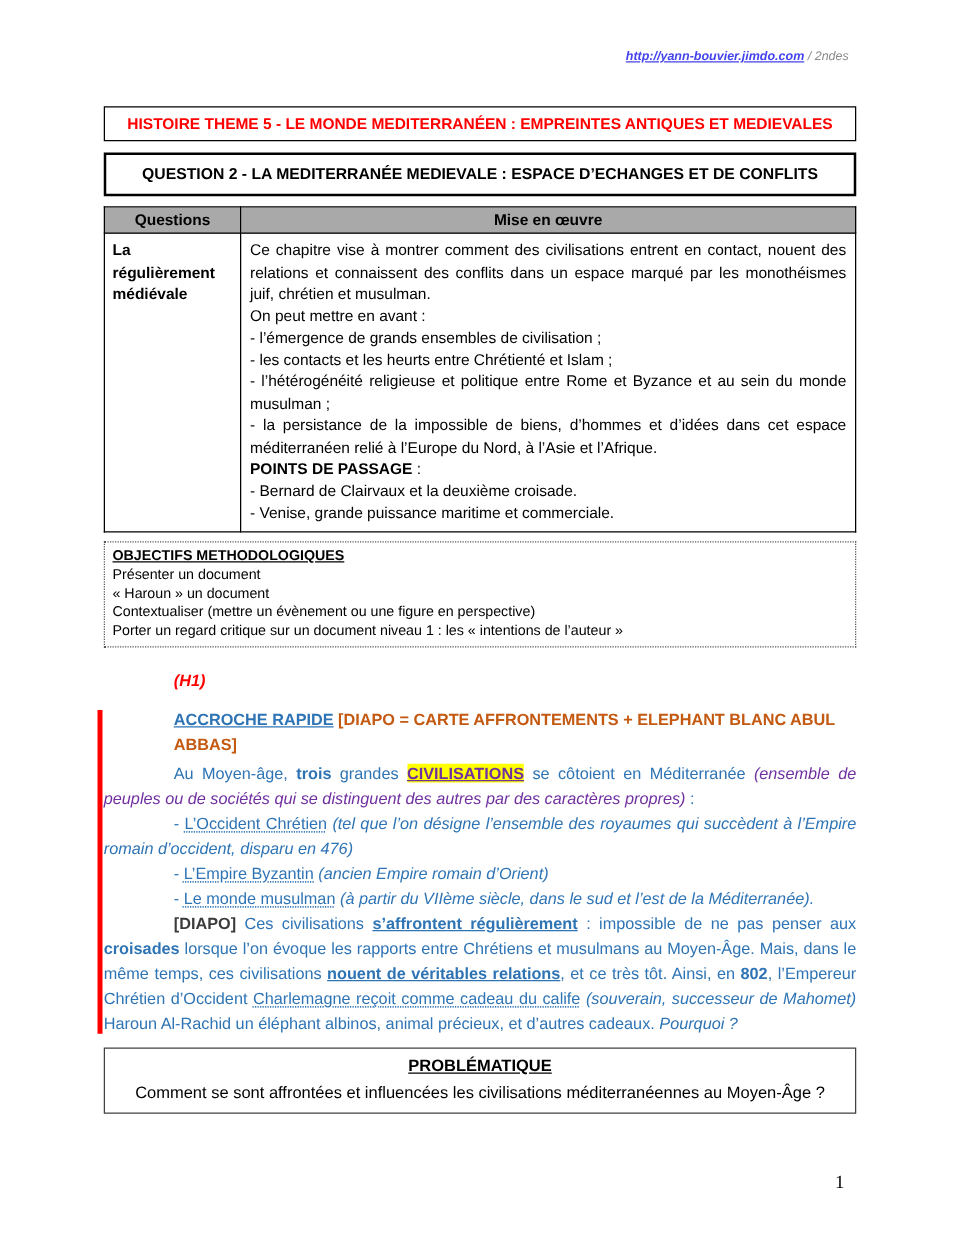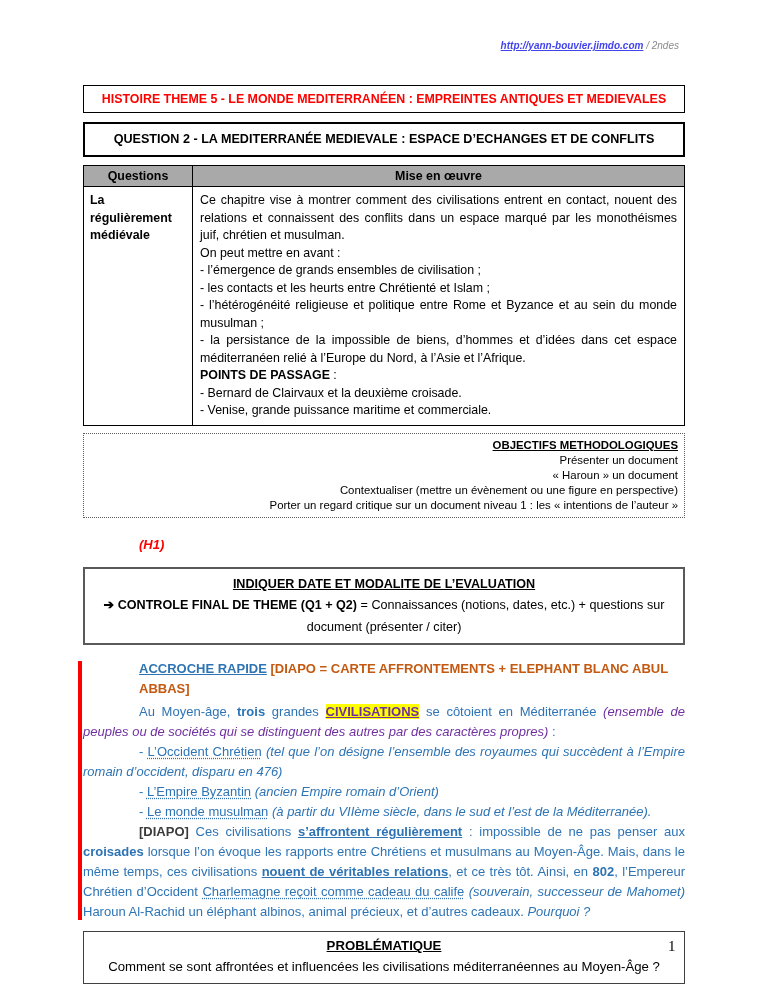--- a/index.html
+++ b/index.html
@@ -22,21 +22,21 @@
   
   .course-table{margin-top:8px;border-collapse:collapse;width:602px;font-size:12.4px;}
   .course-table th,.course-table td{border:1.4px solid #000;vertical-align:top;}
   .course-table th{background:var(--header_gray);font-weight:bold;text-align:center;padding:3px 4px;font-size:12.4px;}
   .col1{width:100px;}
   .rowtitle{font-weight:bold;padding:5px 6px;text-align:justify;line-height:17.5px;}
   .rowcontent{padding:5px 7px;line-height:17.5px;}
   .rowcontent div{text-align:justify;}
 
   
-  .obj-box{margin-top:7px;border:1.4px dotted #595959;text-align:right;padding:4px 6px;
+  .obj-box{margin-top:7px;border:1.4px dotted #595959;text-align:left;padding:4px 6px;
            font-size:11.4px;line-height:15px;}
   .obj-box .title{font-weight:bold;text-decoration:underline;}
 
   
   .h1-marker{margin-top:19px;margin-left:56px;color:var(--red);font-weight:bold;font-style:italic;font-size:13px;}
 
   
   .eval-box{margin-top:15px;border:2px solid #595959;padding:5px 8px;font-size:12.6px;line-height:21.5px;text-align:center;}
   .eval-box .title{font-weight:bold;text-decoration:underline;}
 
@@ -107,24 +107,20 @@
     <div class="obj-box">
       <div class="title">OBJECTIFS METHODOLOGIQUES</div>
       <div>Présenter un document</div>
       <div>« Haroun » un document</div>
       <div>Contextualiser (mettre un évènement ou une figure en perspective)</div>
       <div>Porter un regard critique sur un document niveau 1 : les « intentions de l’auteur »</div>
     </div>
 
     <div class="h1-marker">(H1)</div>
 
-    <div class="eval-box">
-      <div class="title">INDIQUER DATE ET MODALITE DE L’EVALUATION</div>
-      <div><span class="bold">➔ CONTROLE FINAL DE THEME (Q1 + Q2)</span><span> = Connaissances (notions, dates, etc.) + questions sur document (présenter / citer)</span></div>
-    </div>
 
     <div class="accroche">
       <div class="redbar"></div>
       <div class="acc-heading">
         <span class="acc-link">ACCROCHE RAPIDE</span>
         <span class="acc-bracket">[DIAPO = CARTE AFFRONTEMENTS + ELEPHANT BLANC ABUL ABBAS]</span>
       </div>
       <p><span>Au Moyen-âge, </span><span class="bold">trois</span><span> grandes </span><span class="purple bold u hl">CIVILISATIONS</span><span> se côtoient en Méditerranée </span><span class="purple it">(ensemble de peuples ou de sociétés qui se distinguent des autres par des caractères propres)</span><span> :</span></p>
       <p><span>- </span><span class="du">L’Occident Chrétien</span><span class="it"> (tel que l’on désigne l’ensemble des royaumes qui succèdent à l’Empire romain d’occident, disparu en 476)</span></p>
       <p><span>- </span><span class="du">L’Empire Byzantin</span><span class="it"> (ancien Empire romain d’Orient)</span></p>

